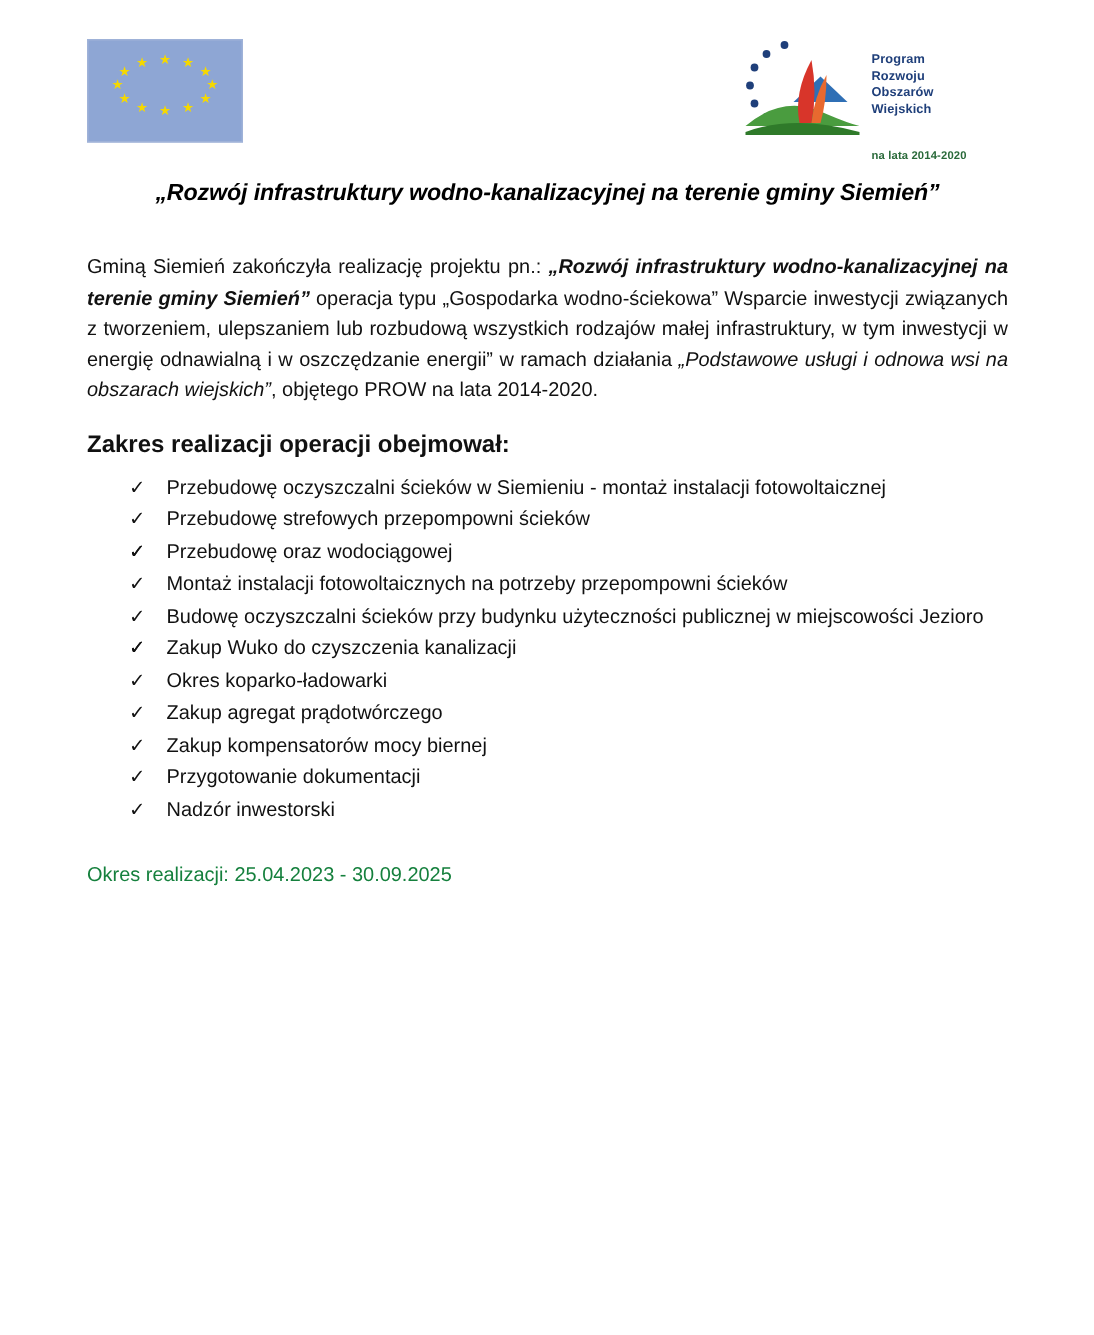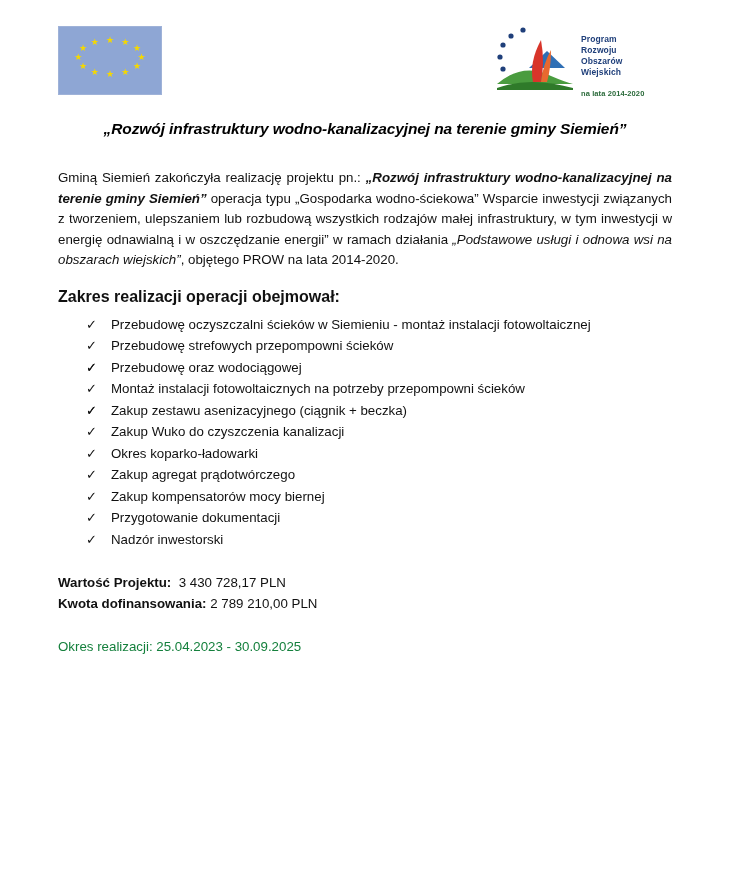--- a/index.html
+++ b/index.html
@@ -64,21 +64,21 @@
     top: 16px;
     font-size: 8.5px;
     font-weight: bold;
     color: #1f3f7a;
     line-height: 11px;
     letter-spacing: 0.1px;
   }
   .prow-text .lata {
     color: #2a6a3a;
     font-size: 7.5px;
-    margin-top: 10px;
+    margin-top: 20px;
   }
 
   
   .content {
     position: absolute;
     left: 58px;
     top: 120px;
     width: 614px;
   }
 
@@ -211,31 +211,27 @@
 
 
     <h2 class="sub">Zakres realizacji operacji obejmował:</h2>
 
     <ul class="checklist">
       <li><span class="tick">✓</span><span>Przebudowę oczyszczalni ścieków w Siemieniu - montaż instalacji fotowoltaicznej</span></li>
       <li><span class="tick">✓</span><span>Przebudowę strefowych przepompowni ścieków</span></li>
       <li><span class="tick">✓</span></li>
       <li><span class="tick">✓</span><span>Przebudowę oraz wodociągowej</span></li>
       <li><span class="tick">✓</span><span>Montaż instalacji fotowoltaicznych na potrzeby przepompowni ścieków</span></li>
+      <li><span class="tick">✓</span><span>Budowę oczyszczalni ścieków przy budynku użyteczności publicznej w miejscowości Jezioro</span></li>
       <li><span class="tick">✓</span></li>
-      <li><span class="tick">✓</span><span>Zakup zestawu asenizacyjnego (ciągnik + beczka)</span></li>
       <li><span class="tick">✓</span><span>Zakup Wuko do czyszczenia kanalizacji</span></li>
       <li><span class="tick">✓</span><span>Okres koparko-ładowarki</span></li>
       <li><span class="tick">✓</span><span>Zakup agregat prądotwórczego</span></li>
       <li><span class="tick">✓</span><span>Zakup kompensatorów mocy biernej</span></li>
       <li><span class="tick">✓</span><span>Przygotowanie dokumentacji</span></li>
       <li><span class="tick">✓</span><span>Nadzór inwestorski</span></li>
     </ul>
 
-    <div class="totals">
-      <div class="line"><span class="b">Wartość Projektu:</span>&nbsp; <span>3 430 728,17 PLN</span></div>
-      <div class="line"><span class="b">Kwota dofinansowania:</span> <span>2 789 210,00 PLN</span></div>
-    </div>
 
     <div class="period">Okres realizacji: 25.04.2023 - 30.09.2025</div>
 
   </div>
 </div>
 
 </body></html>

